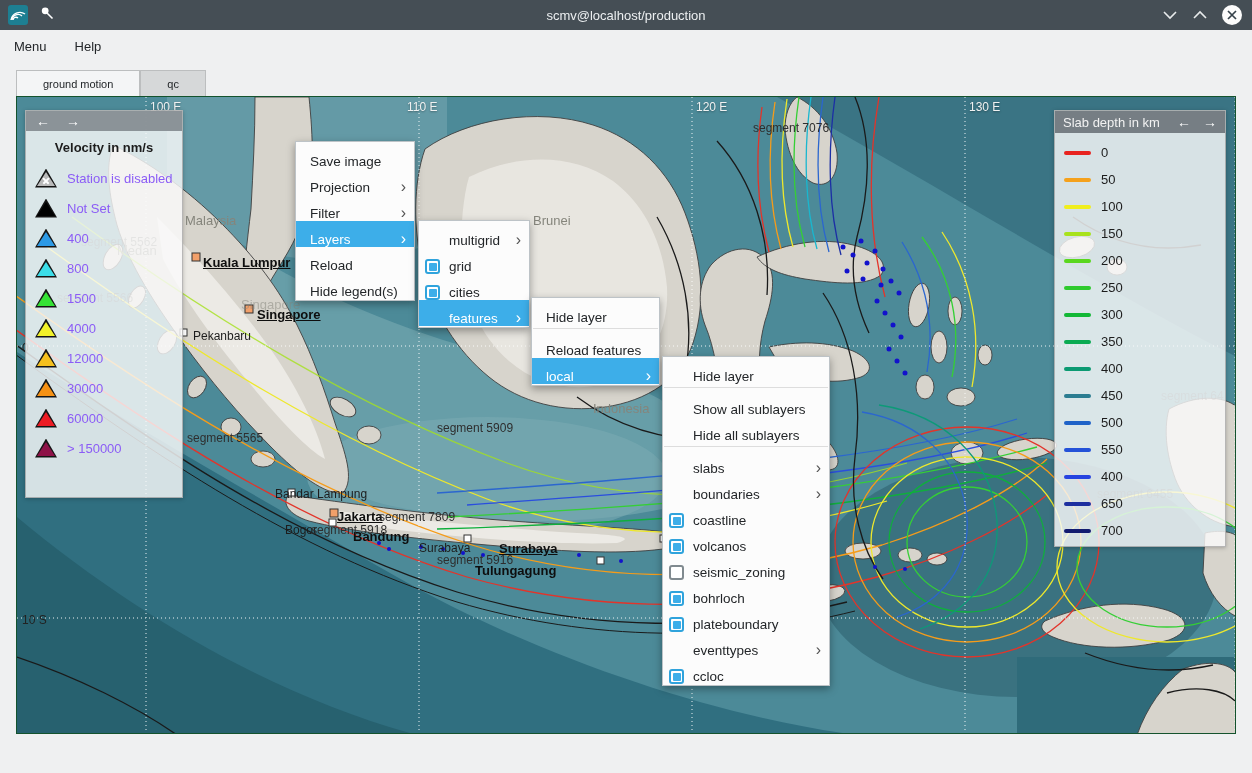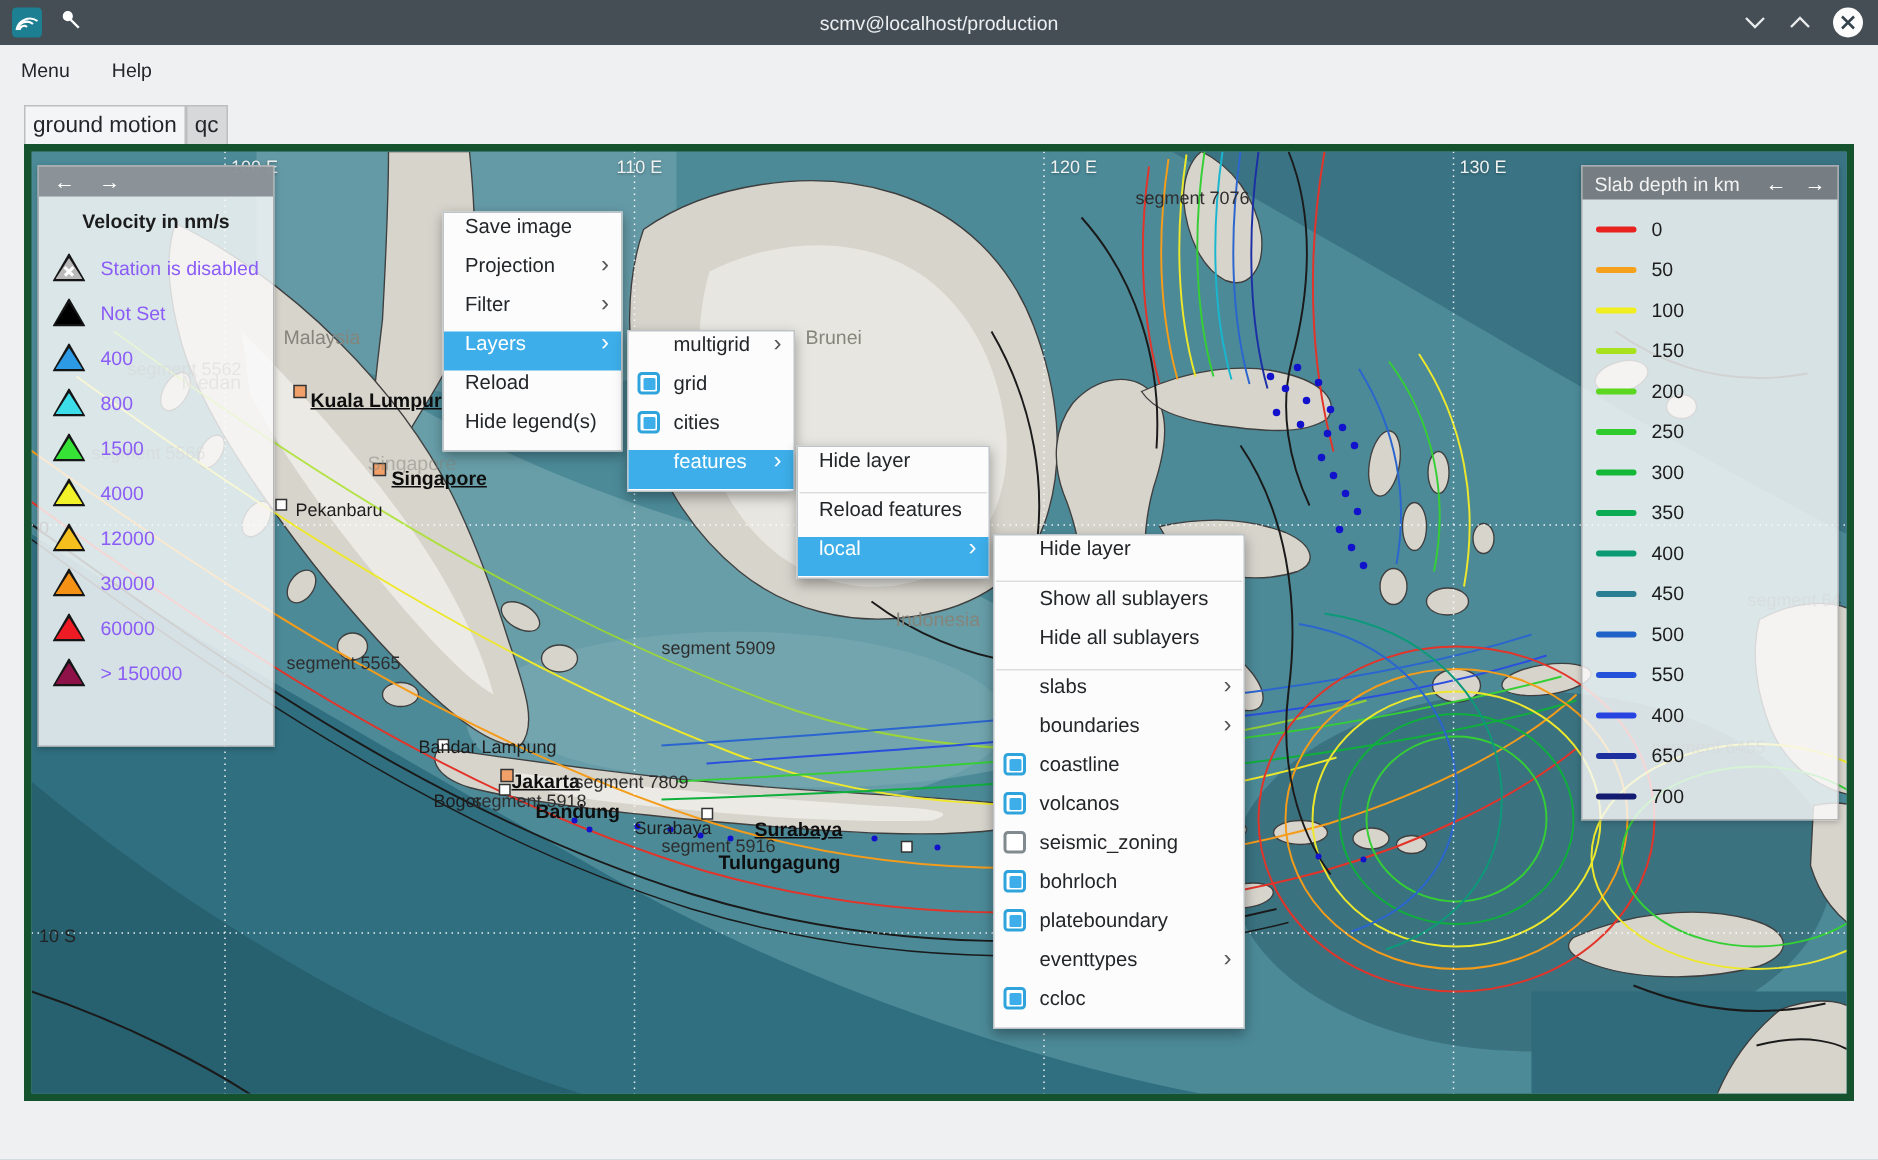--- a/index.html
+++ b/index.html
@@ -17,26 +17,26 @@
   .tb-circle{width:20px;height:20px;border-radius:50%;background:#fcfcfc;display:flex;
     align-items:center;justify-content:center}
 
   
   .menubar{position:absolute;left:0;top:30px;width:1252px;height:32px;background:#eff0f1;
     display:flex;align-items:center;color:#232629;font-size:13px}
   .menubar .mb-item{padding:4px 14px;cursor:default}
 
   
   .tabbar{position:absolute;left:16px;top:70px;height:26px;display:flex}
-  .tab{height:26px;padding:0 5px;font-size:15px;color:#232629;display:flex;align-items:center;
+  .tab{height:26px;padding:0 26px;font-size:11px;color:#232629;display:flex;align-items:center;
     border:1px solid #bcbebf;border-bottom:none;background:#d6d8d9}
   .tab.active{background:#f4f5f6;position:relative;z-index:2}
 
   
-  #map{position:absolute;left:16px;top:96px;width:1220px;height:638px;border:5px solid #14532d;
+  #map{position:absolute;left:16px;top:96px;width:1220px;height:638px;border:1px solid #14532d;
     overflow:hidden;background:#4c8a98}
   #map svg{position:absolute;left:0;top:0}
   .mlab{position:absolute;white-space:nowrap;font-size:12px;color:#2f2f2f;pointer-events:none}
   .grid-top{color:#f0f2f2;font-size:12px;text-shadow:0 1px 2px rgba(0,0,0,.35)}
   .grid-left{color:#222;font-size:12px}
   .country{color:#85857c;font-size:13px}
   .city{color:#1d1d1d}
   .city-major{color:#0e0e0e;font-weight:bold;text-decoration:underline;font-size:13px}
   .city-bold{color:#0e0e0e;font-weight:bold;font-size:13px}
   .segment{color:#2e2e2e}
@@ -68,21 +68,21 @@
   .sl-header .sl-arrows{margin-left:auto;display:flex;gap:12px;font-weight:bold;color:#fff}
   .sl-items{position:absolute;top:28px;left:0;right:0}
   .sl-item{display:flex;align-items:center;gap:10px;height:27px;padding-left:9px}
   .lsw{width:27px;height:4px;border-radius:2px;flex:0 0 27px}
   .sl-label{font-size:13px;color:#1c1c1c}
   .lg-arrow{color:#fff;font-weight:bold;font-size:14px;cursor:default}
 
   
   .menu{position:absolute;background:#fcfcfc;border:1px solid #bdc3c7;
     box-shadow:0 3px 8px rgba(0,0,0,.35);z-index:10;padding:1px 0}
-  .mi{height:26px;display:flex;align-items:flex-start;font-size:13.5px;color:#232629;
+  .mi{height:26px;display:flex;align-items:flex-end;font-size:13.5px;color:#232629;
     padding:0 8px 0 14px;position:relative}
   .mi.gutter{padding-left:6px}
   .mi .cbwrap{width:24px;flex:0 0 24px;display:flex;justify-content:flex-start}
   .mi .cb{width:15px;height:15px;border:2px solid #808a8f;border-radius:3px;background:#fff;
     position:relative}
   .mi .cb.on{border-color:#2fa3dc}
   .mi .cb.on::after{content:"";position:absolute;inset:1.5px;background:#3daee9;border-radius:1px}
   .mi .mi-arrow{margin-left:auto;color:#555;font-size:16px;line-height:1}
   .mi.hl{background:#3daee9;color:#fff}
   .mi.hl .mi-arrow{color:#fff}

